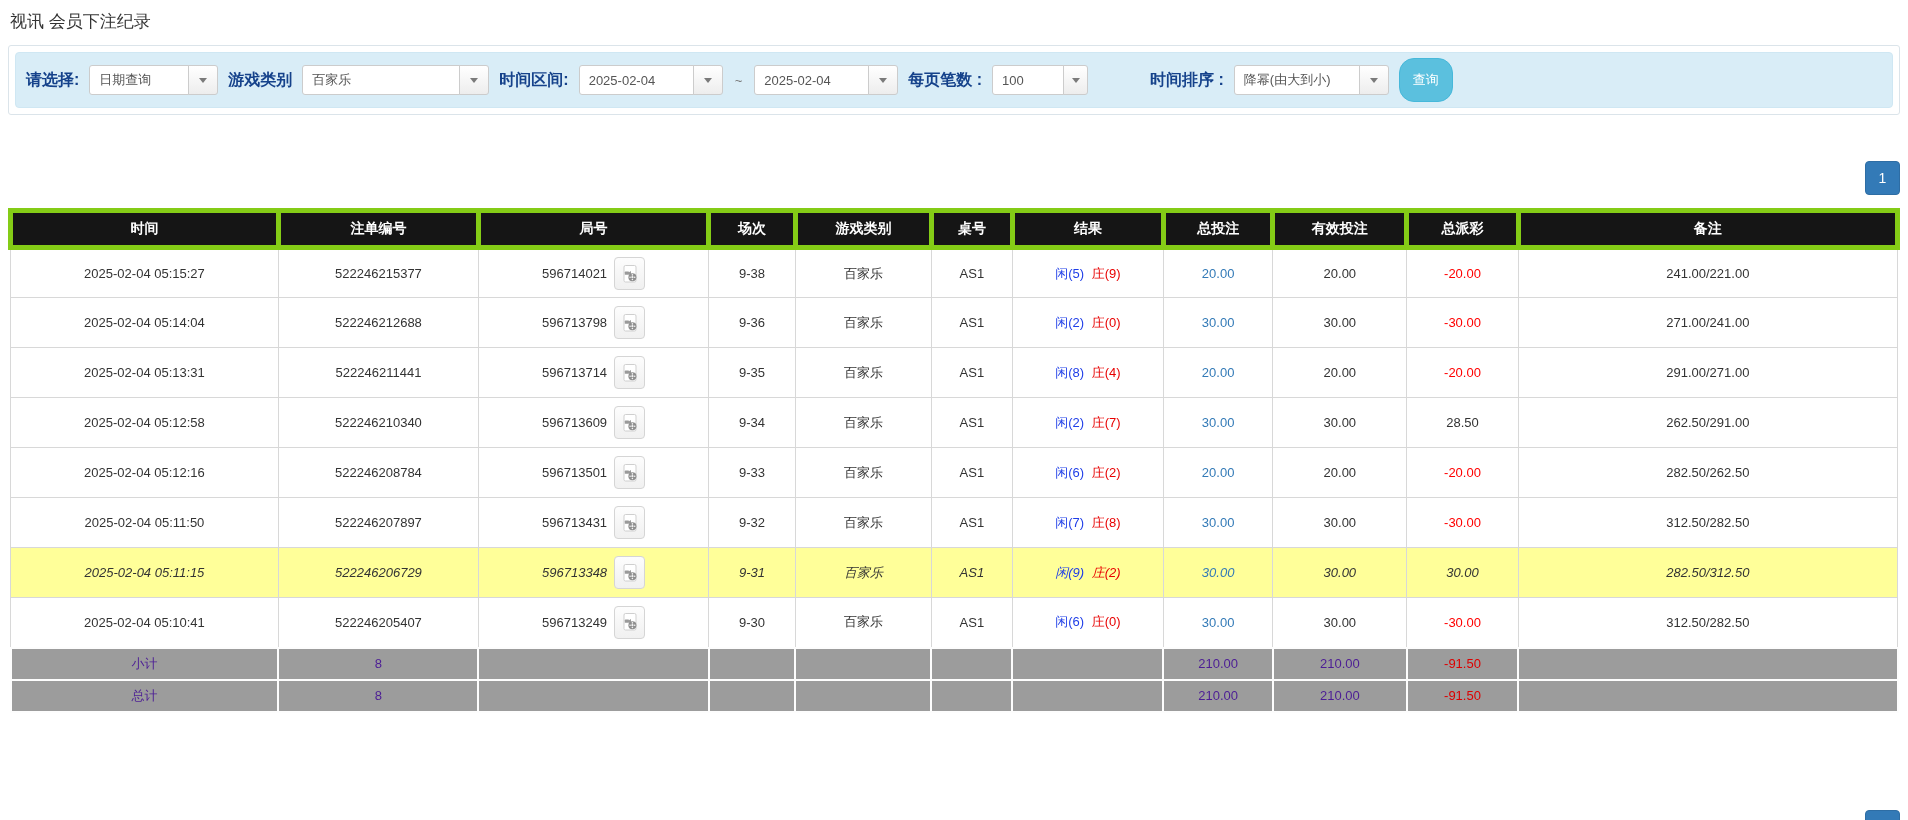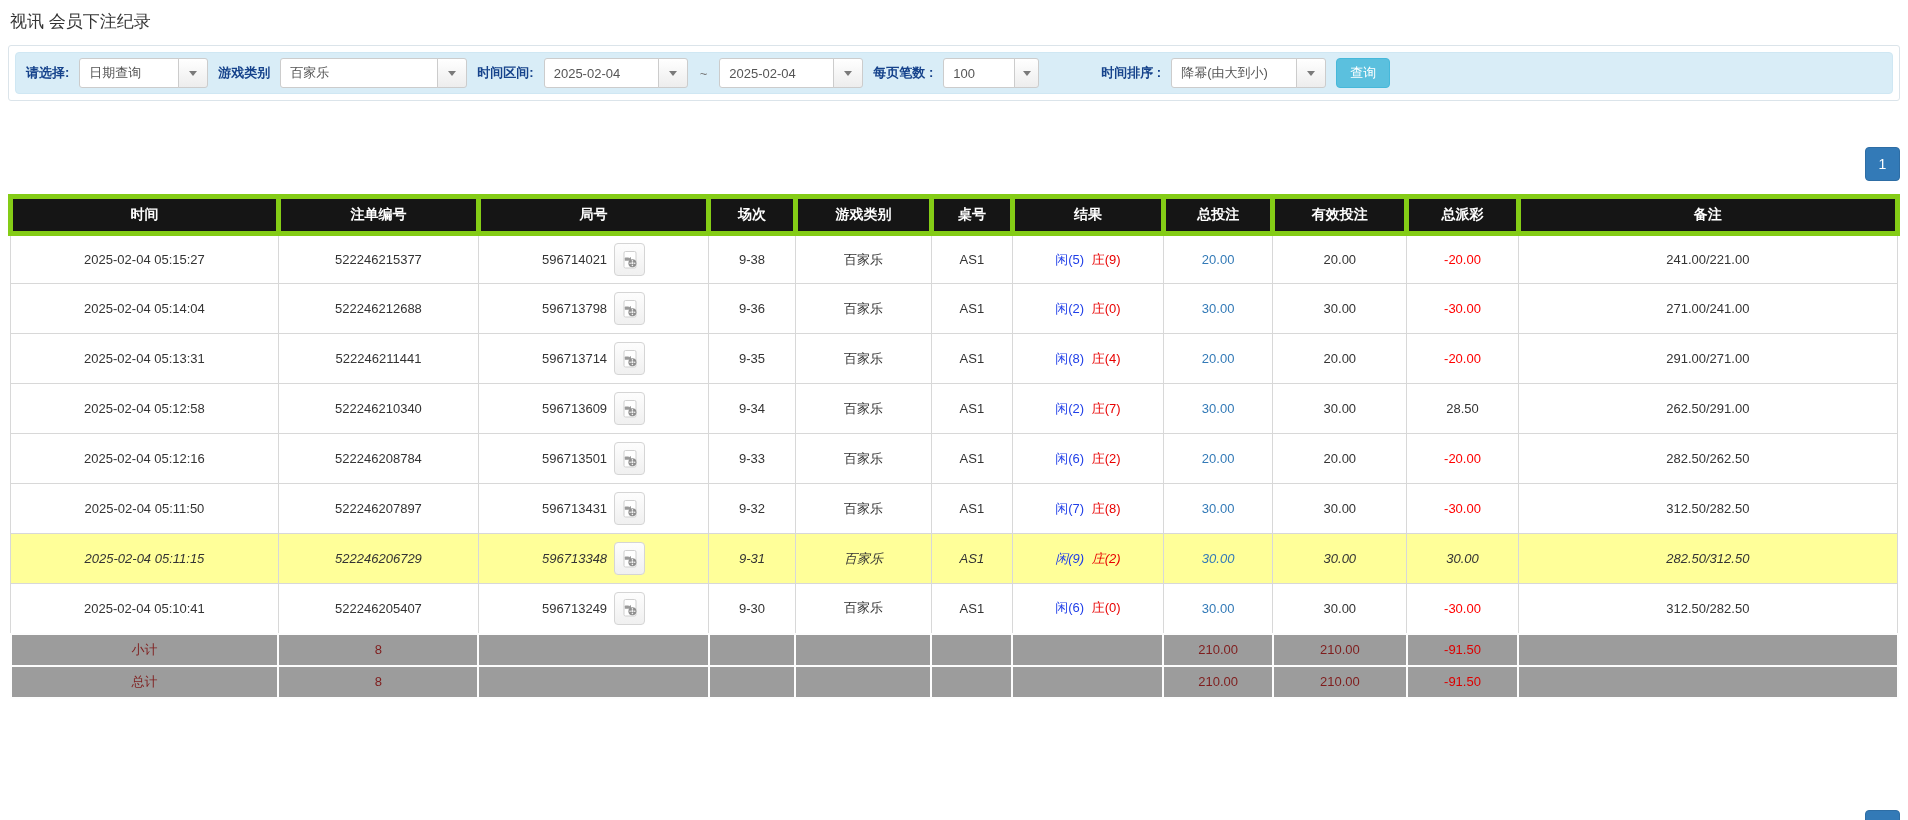--- a/index.html
+++ b/index.html
@@ -8,32 +8,32 @@
     width:1908px; height:820px; overflow:hidden; position:relative;
     background:#fff; font-family:"Liberation Sans","DejaVu Sans",sans-serif; color:#333;
   }
   .wrap { padding:6px 8px 0 8px; }
   .page-title { font-size:17px; font-weight:400; color:#333; margin:4px 0 12px 2px; }
 
   
   .filter-panel { border:1px solid #dbe4ea; background:#fff; border-radius:3px; padding:6px; }
   .filter-bar { background:#d9edf7; border:1px solid #cfe7f3; border-radius:4px; padding:5px 10px;
                 display:flex; align-items:center; gap:10px; }
-  .flabel { color:#15428b; font-weight:bold; font-size:13px; white-space:nowrap; }
+  .flabel { color:#15428b; font-weight:bold; font-size:16px; white-space:nowrap; }
   .combo { display:flex; align-items:stretch; }
   .combo input { height:30px; border:1px solid #ccc; border-radius:3px 0 0 3px; padding:0 9px;
                  font-size:13px; color:#555; background:#fff; outline:none; }
   .caret-btn { width:30px; height:30px; margin-left:-1px; border:1px solid #ccc;
                background:linear-gradient(#ffffff,#ededed); border-radius:0 3px 3px 0;
                display:flex; align-items:center; justify-content:center; cursor:pointer; padding:0; }
   .caret { width:0; height:0; border-left:4px solid transparent; border-right:4px solid transparent;
            border-top:5px solid #7a7a7a; }
   .tilde { color:#777; font-size:13px; margin:0 2px; }
-  .btn-search { height:30px; padding:0 13px; background:#5bc0de; border:1px solid #46b8da;
-                color:#fff; font-size:13px; border-radius:4px; cursor:pointer; }
+  .btn-search { height:44px; padding:0 13px; background:#5bc0de; border:1px solid #46b8da;
+                color:#fff; font-size:13px; border-radius:15px; cursor:pointer; }
 
   
   .summary-bar { margin-top:20px; background:#dff0d8; border:1px solid #d6e9c6; border-radius:3px;
                  padding:9px 14px; display:flex; justify-content:space-between; align-items:center;
                  font-size:13px; }
   .summary-left { color:#3c763d; }
   .summary-note { color:#ff0000; }
 
   
   .pagination-top { display:flex; justify-content:flex-end; margin:46px 0 13px 0; }
@@ -50,21 +50,21 @@
   tr.highlight td { background:#ffff99;font-style:italic; }
   .round-wrap { display:inline-flex; align-items:center; justify-content:center; gap:7px; }
   .video-btn { width:31px; height:33px; border:1px solid #d5d5d5; border-radius:4px;
                background:linear-gradient(#fdfdfd,#f0f0f0); display:inline-flex;
                align-items:center; justify-content:center; cursor:pointer; padding:0; }
   .res-p { color:#1f3ee8; }
   .res-b { color:#e80000; margin-left:4px; }
   .bet-link { color:#337ab7; text-decoration:none; cursor:pointer; }
   .payout.neg { color:#ff0000; }
 
-  tfoot td { background:#9c9c9c; color:#7f1d1d; border:2px solid #fdfdfd; font-size:13px;
+  tfoot td { background:#9c9c9c; color:#4c1d95; border:2px solid #fdfdfd; font-size:13px;
              text-align:center; height:32px; padding:0 4px; }
   tfoot td.payout-f { color:#dd0000; }
 </style>
 </head>
 <body>
 
 <div class="wrap">
 
   <div class="page-title">视讯 会员下注纪录</div>
 

